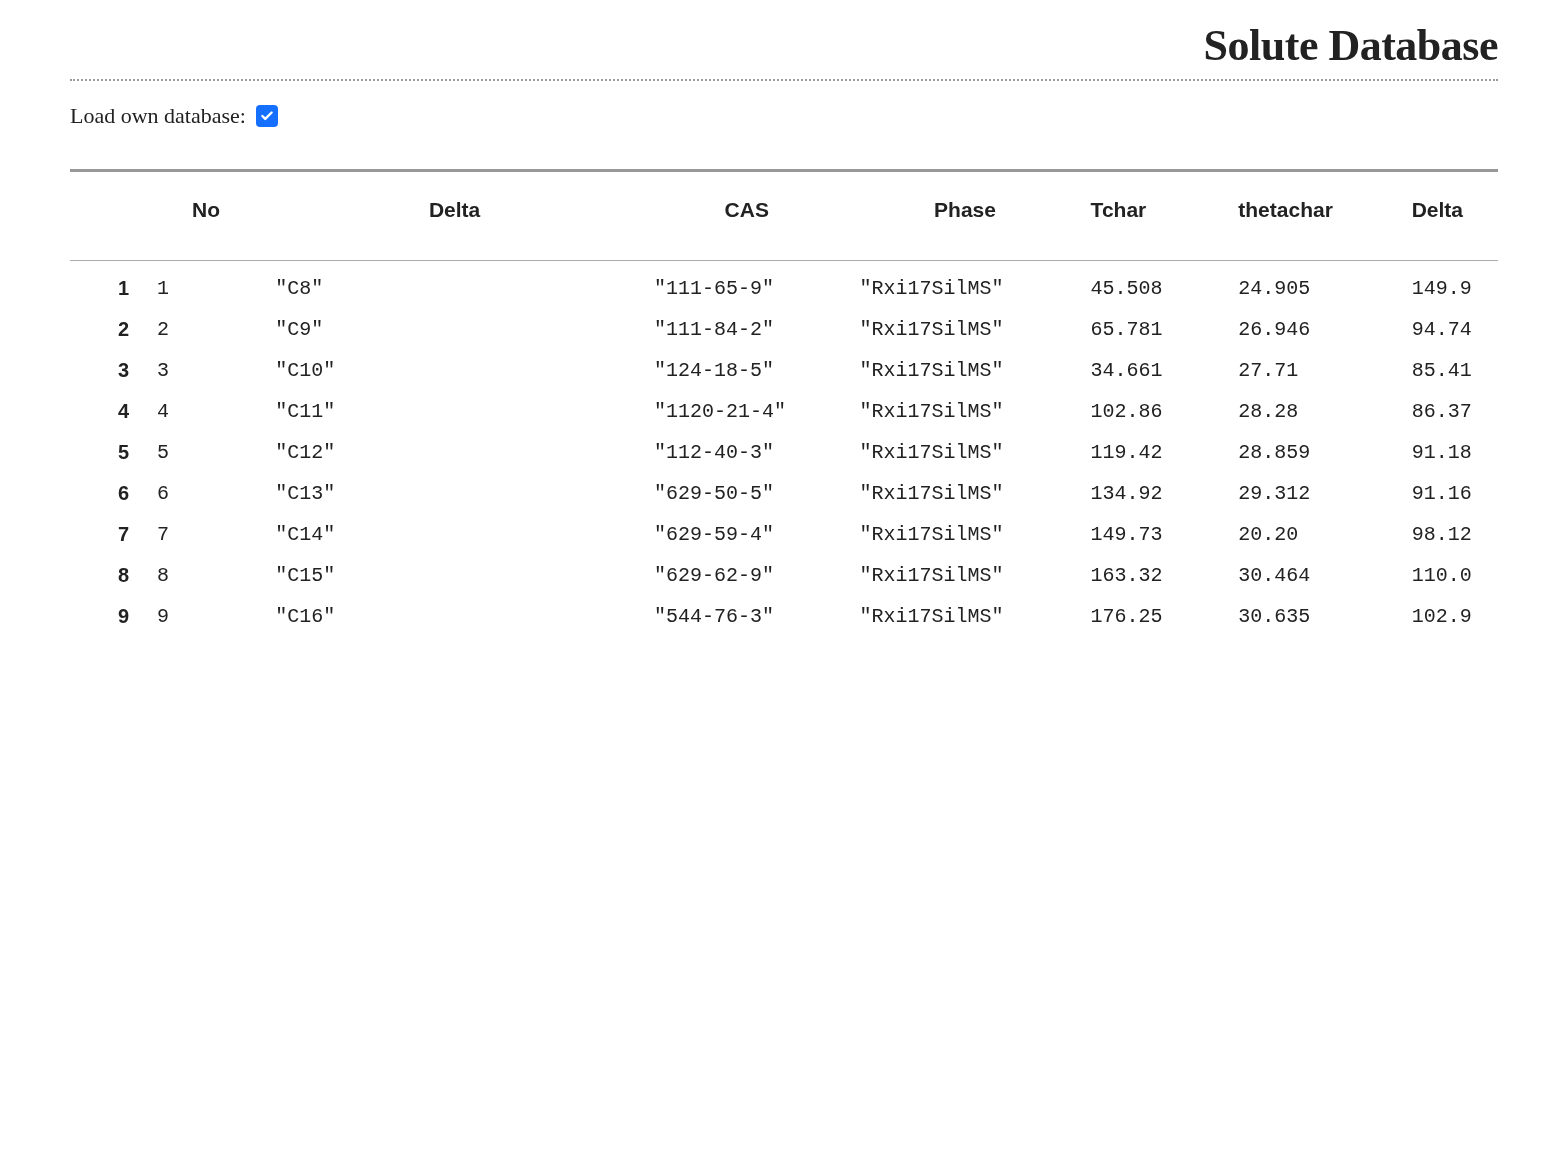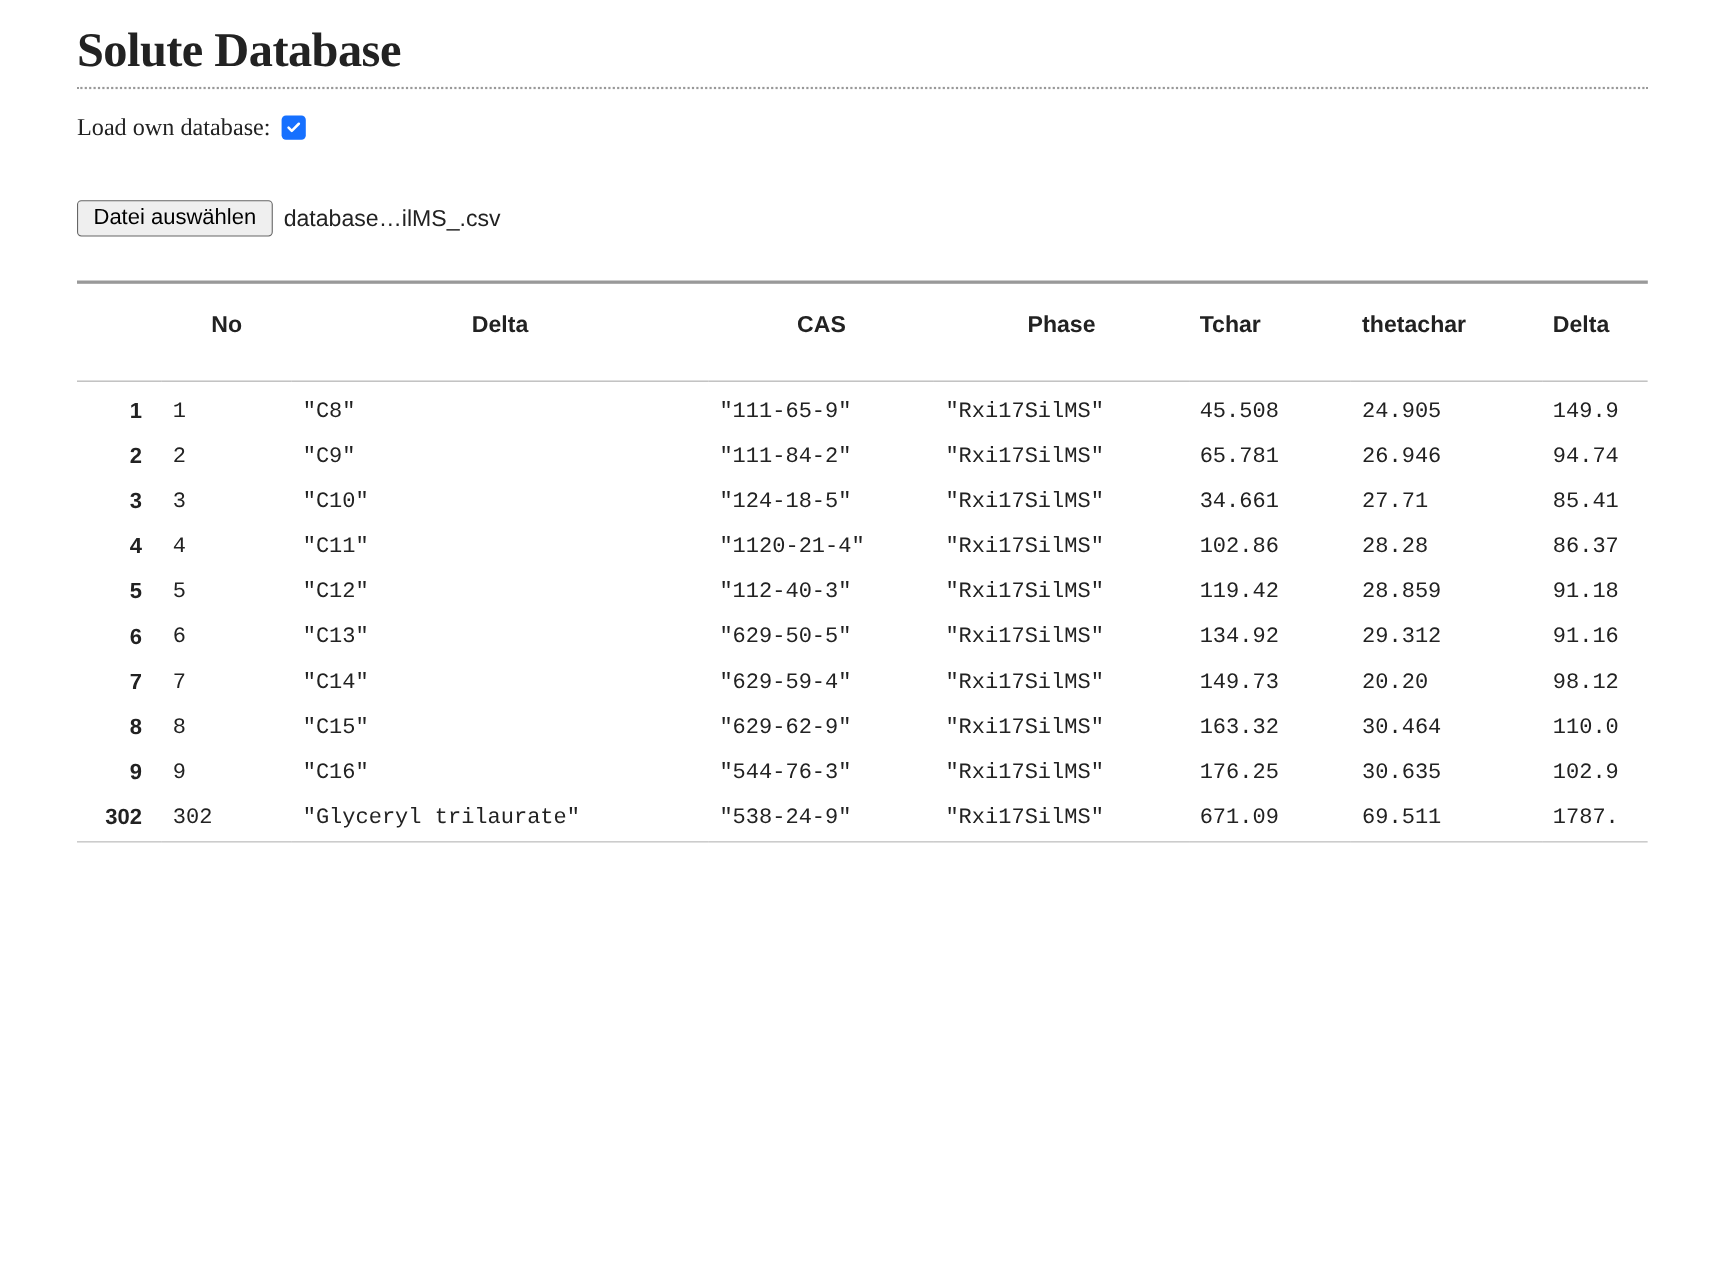--- a/index.html
+++ b/index.html
@@ -10,32 +10,33 @@
       color: #222;
       background: #fff;
       font-size: 19px;
     }
     h1 {
       font-size: 44px;
       font-weight: 900;
       margin: 0 0 8px 0;
       letter-spacing: -0.5px;
       font-family: Georgia, serif;
+      text-align: right;
     }
     .divider {
       border-top: 2px dotted #999;
       margin-bottom: 22px;
     }
     .controls { margin-bottom: 35px; }
     .checkbox-row {
       display: flex;
       align-items: center;
       gap: 10px;
       font-size: 22px;
-      margin-bottom: 53px;
+      margin-bottom: 36px;
     }
     .checkbox-row label {
       font-family: Georgia, serif;
     }
     .checkbox {
       width: 22px; height: 22px;
       background: #1670ff;
       border-radius: 4px;
       display: inline-flex;
       align-items: center;
@@ -130,24 +131,20 @@
 <div class="divider"></div>
 
 <div class="controls">
   <div class="checkbox-row">
     <label>Load own database:</label>
     <span class="checkbox">
       <svg width="14" height="14" viewBox="0 0 24 24" fill="none" stroke="white" stroke-width="4" stroke-linecap="round" stroke-linejoin="round">
           <polyline points="20 6 9 17 4 12"></polyline>
         </svg>
     </span>
-  </div>
-  <div class="file-row">
-    <button class="file-btn">Datei auswählen</button>
-    <span class="filename">database…ilMS_.csv</span>
   </div>
 </div>
 
 <div class="table-wrap">
 <table>
   <colgroup>
     <col class="c0">
         <col class="c1">
         <col class="c2">
         <col class="c3">
@@ -252,25 +249,15 @@
         <tr>
           <td class="rownum">9</td>
           <td>9</td>
           <td>"C16"</td>
           <td>"544-76-3"</td>
           <td>"Rxi17SilMS"</td>
           <td>176.25</td>
           <td>30.635</td>
           <td>102.9</td>
         </tr>
-        <tr class="last">
-          <td class="rownum">302</td>
-          <td>302</td>
-          <td>"Glyceryl trilaurate"</td>
-          <td>"538-24-9"</td>
-          <td>"Rxi17SilMS"</td>
-          <td>671.09</td>
-          <td>69.511</td>
-          <td>1787.</td>
-        </tr>
       </tbody>
 </table>
 </div>
 
 </body></html>

